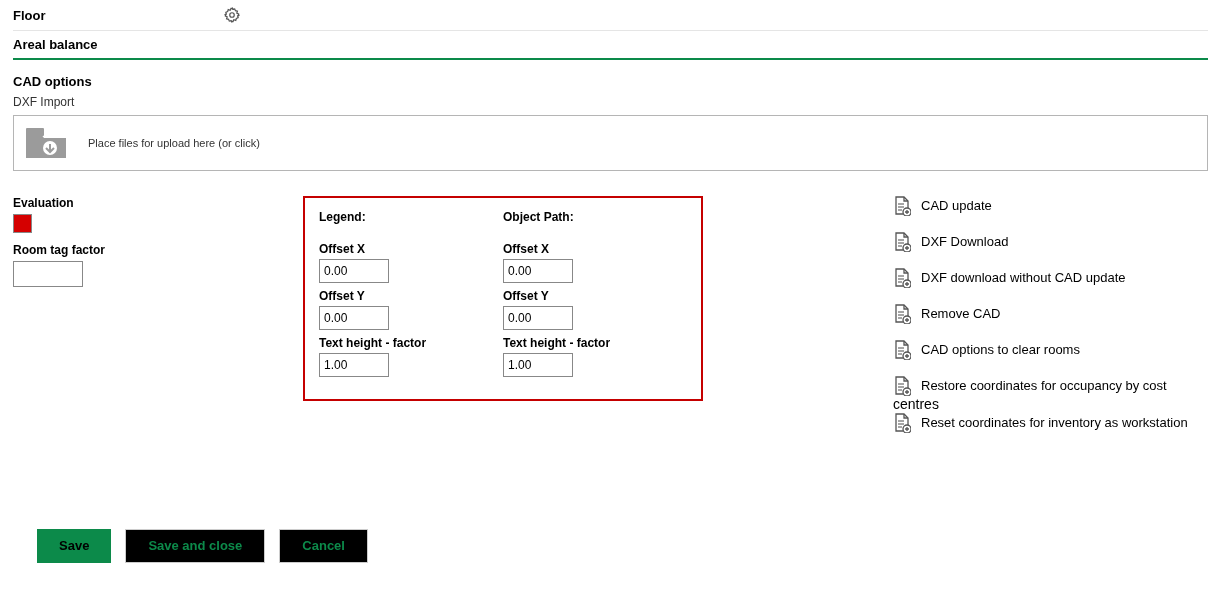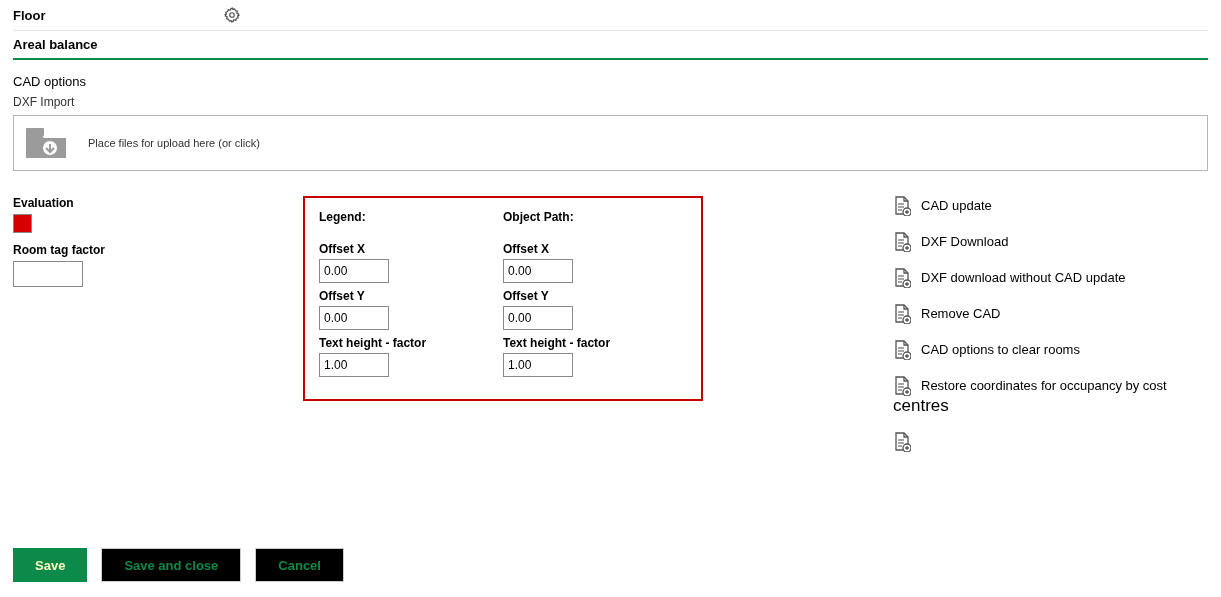--- a/index.html
+++ b/index.html
@@ -1,20 +1,20 @@
 <!DOCTYPE html>
 <html><head>
 <meta charset="utf-8">
 <style>
   html,body{margin:0;padding:0;font-family:"Segoe UI",Arial,sans-serif;font-size:13px;color:#000;background:#fff;width:1221px;}
   .wrap{padding:0 13px 8px 13px;}
   .row-hdr{display:flex;align-items:center;padding:6px 0;border-bottom:1px solid #e5e5e5;font-weight:700;}
   .row-hdr .label{flex:0 0 210px;}
   .accent-border{border-bottom:2px solid #0c8a4a;}
-  .section-title{font-weight:400;margin:14px 0 6px 0;}
+  .section-title{font-weight:700;margin:14px 0 6px 0;}
   .subtle{font-size:12px;color:#333;margin-bottom:6px;}
   .dropzone{border:1px solid #b5b5b5;display:flex;align-items:center;padding:10px 10px;gap:20px;}
   .dropzone .hint{font-size:11px;color:#333;}
   .cols{display:flex;align-items:flex-start;margin-top:25px;}
   .col-a{flex:0 0 290px;}
   .col-b{flex:0 0 420px;}
   .col-c{flex:1 1 auto;padding-left:170px;box-sizing:border-box;}
   .fld-label{font-weight:700;font-size:12px;margin-bottom:4px;}
   .select-box{border:1px solid #b5b5b5;height:24px;width:178px;display:flex;align-items:center;justify-content:space-between;padding:0 4px 0 6px;font-size:12px;margin-bottom:10px;}
   .select-box .icons{display:flex;align-items:center;gap:6px;color:#666;}
@@ -24,24 +24,24 @@
   .red-inner{display:flex;}
   .red-col{flex:1 1 0;}
   .red-col .grp{margin-bottom:6px;}
   .red-col .grp .lbl{font-weight:700;font-size:12px;margin-bottom:3px;}
   .num-input{width:60px;height:18px;border:1px solid #888;font-size:12px;padding:2px 4px;}
   .action-list{font-size:13px;line-height:1.2;}
   .action-item{display:flex;align-items:center;gap:10px;margin-bottom:16px;cursor:pointer;}
   .action-icon{width:18px;height:20px;flex:0 0 18px;}
   .footer-btns{display:flex;gap:14px;margin-top:80px;}
   .btn{height:34px;display:flex;align-items:center;justify-content:center;font-weight:700;font-size:13px;padding:0 22px;cursor:pointer;}
-  .btn-primary{background:#0c8a4a;color:#fef9c3;border:none;}
+  .btn-primary{background:#0c8a4a;color:#000000;border:none;margin-left:24px;}
   .btn-secondary{background:#000000;color:#0c8a4a;border:1px solid #ccc;}
   svg{display:block;}
-  .continuation{font-size:17px;padding-left:0;margin-top:-6px;margin-bottom:16px;}
+  .continuation{font-size:14px;padding-left:0;margin-top:-6px;}
 </style>
 </head>
 <body>
 
 <div class="wrap">
 
   <div class="row-hdr">
     <div class="label">Floor</div>
     <span>
       <svg width="18" height="18" viewBox="0 0 24 24" fill="none" stroke="#555" stroke-width="1.6">
@@ -208,20 +208,21 @@
         <div class="action-item">
           <span class="action-icon">
             <svg width="18" height="20" viewBox="0 0 18 20" fill="none" stroke="#555" stroke-width="1.3">
               <path d="M3 1 h8 l4 4 v13 h-12 z"></path>
                 <path d="M11 1 v4 h4"></path>
               <path d="M5 8 h6 M5 11 h6 M5 14 h4" stroke="#888"></path>
               <circle cx="14" cy="16" r="4" fill="#fff" stroke="#555"></circle>
                 <path d="M14 14 v4 M12 16 h4" stroke="#555"></path>
             </svg>
           </span>
+          <span>Reset coordinates for inventory as workstation</span>
         </div>
 
       </div>
     </div>
 
   </div>
 
   <div class="footer-btns">
     <button class="btn btn-primary">Save</button>
     <button class="btn btn-secondary">Save and close</button>

